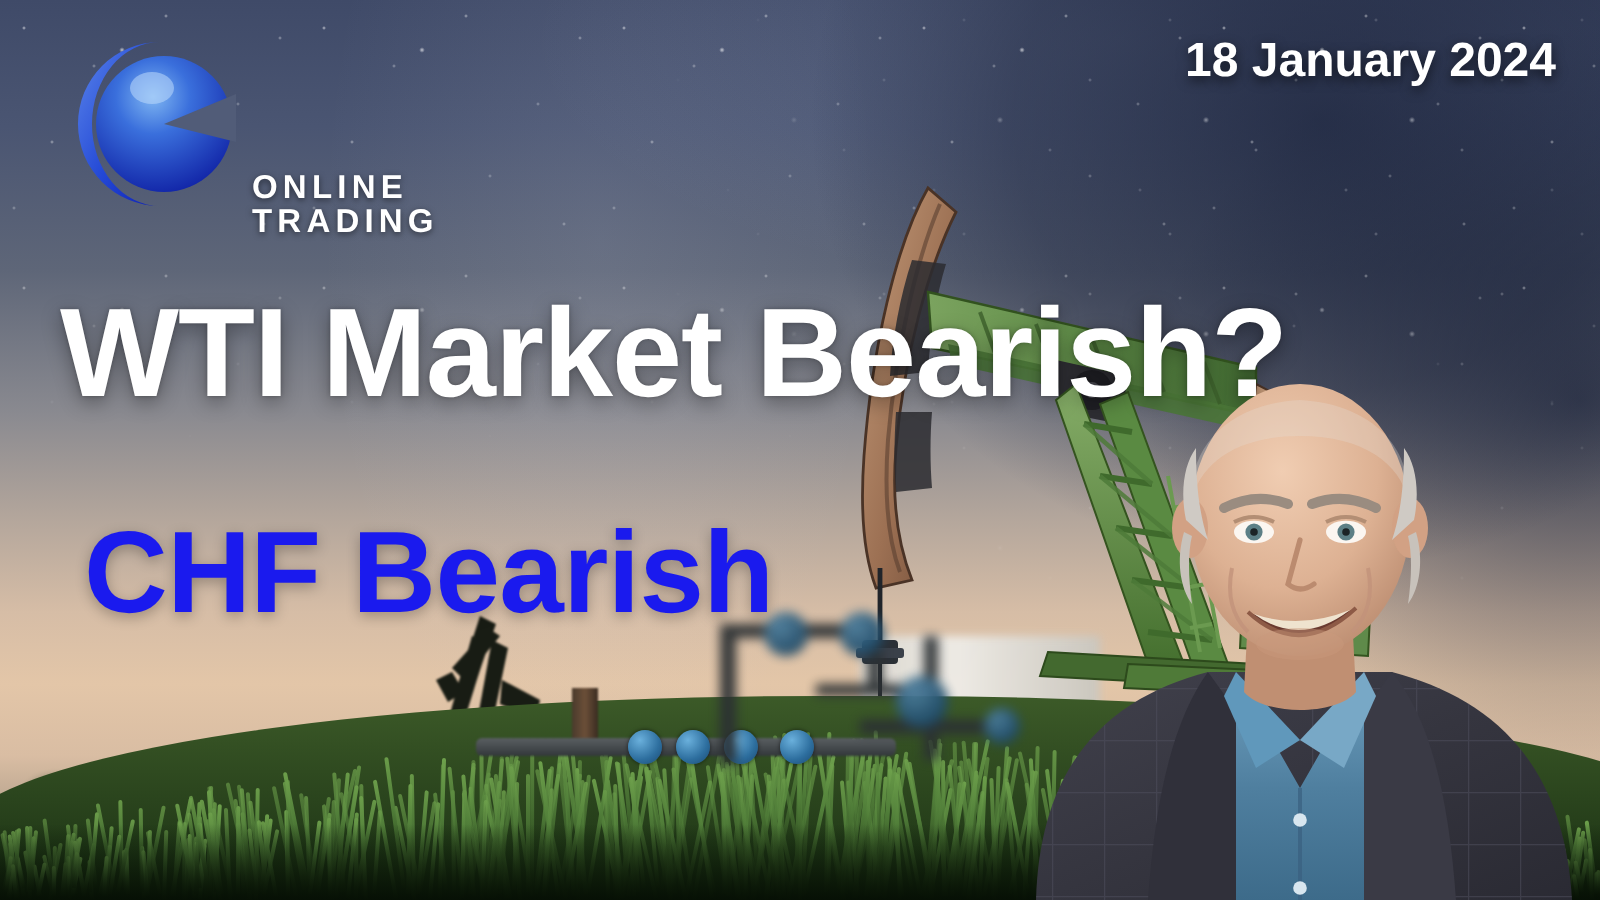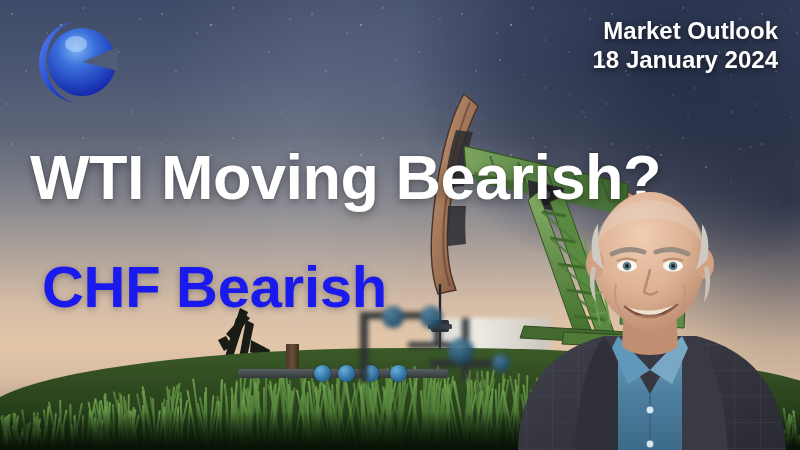--- a/index.html
+++ b/index.html
@@ -839,28 +839,28 @@
 
         <path d="M53 44 L92 28 L92 50 Z" fill="#4a5470" opacity="0"></path>
         <path d="M53 45 L90 31 L90 52 Z" fill="rgba(74,86,120,0)"></path>
         <path d="M52.5 44.5 L89 30 L89 51 Z" fill="#5a6480" opacity="0"></path>
 
         <path d="M52 44 L88 29 L88 53 Z" fill="#515c78"></path>
 
         <ellipse cx="46" cy="26" rx="11" ry="8" fill="#bcd9fb" opacity=".55"></ellipse>
       </svg>
     </div>
+    <div class="logo-sub">ONLINE TRADING</div>
   </div>
 
   <div class="corner">
-    <div>Market Outlook</div>
     <div>18 January 2024</div>
   </div>
 
-  <div class="headline">WTI Moving Bearish?</div>
+  <div class="headline">WTI Market Bearish?</div>
   <div class="subline">CHF Bearish</div>
 
   <div class="presenter">
     <svg width="300" height="262" viewBox="0 0 300 262">
       <defs>
         <linearGradient id="suit" x1="0" y1="0" x2="1" y2="1">
           <stop offset="0" stop-color="#41414c"></stop>
             <stop offset=".5" stop-color="#35353f"></stop>
             <stop offset="1" stop-color="#2a2a33"></stop>
         </linearGradient>

